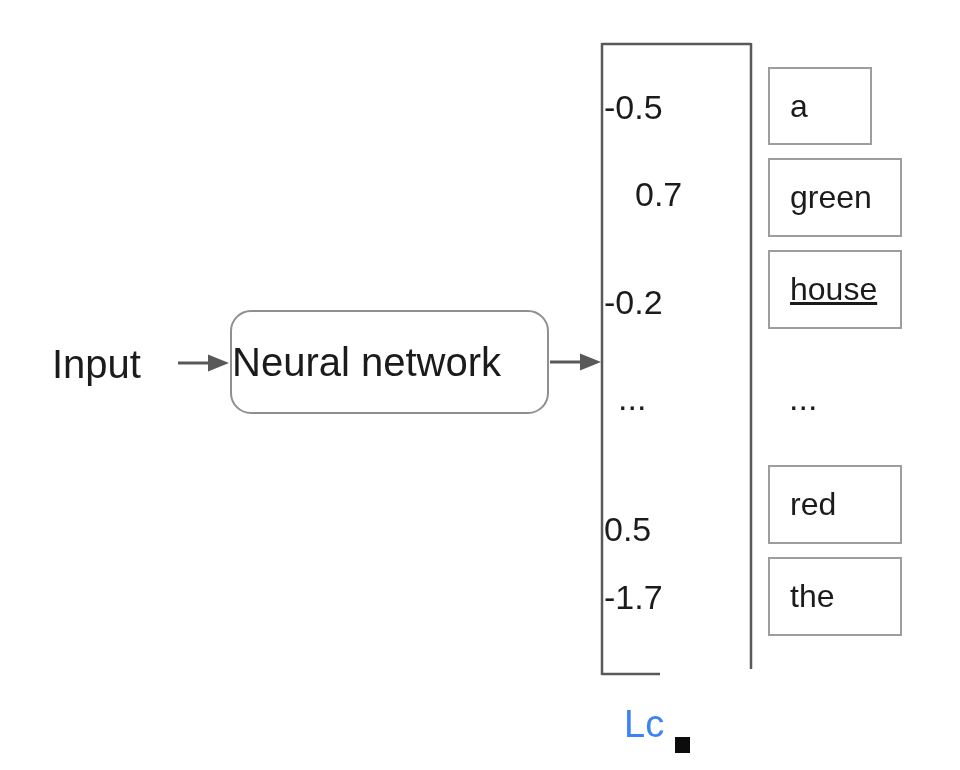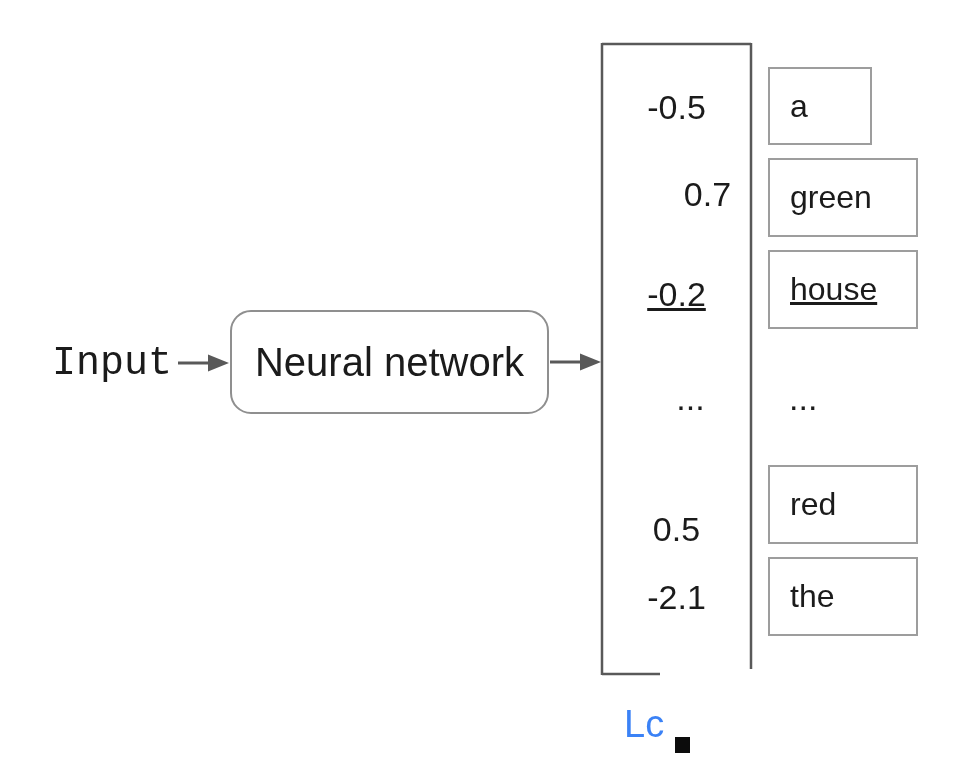--- a/index.html
+++ b/index.html
@@ -18,69 +18,68 @@
   }
   .abs { position: absolute; }
 
   .input-label {
     left: 52px;
     top: 342px;
     font-size: 40px;
     line-height: 44px;
     color: #1b1b1b;
     white-space: nowrap;
-    font-family: Liberation Mono, monospace;
   }
 
   .nn-box {
     left: 230px;
     top: 310px;
     width: 319px;
     height: 104px;
     border: 2px solid #8f8f8f;
     border-radius: 21px;
     background: #ffffff;
     box-sizing: border-box;
     display: flex;
     align-items: center;
-    justify-content: center;
+    justify-content: flex-start;
   }
   .nn-box span {
     font-size: 40px;
     white-space: nowrap;
     color: #1b1b1b;
   }
 
   svg.overlay {
     left: 0;
     top: 0;
     width: 960px;
     height: 770px;
     pointer-events: none;
   }
 
   .logit-val {
     left: 604px;
     width: 145px;
     height: 40px;
     line-height: 40px;
-    text-align: center;
+    text-align: left;
     font-size: 34px;
     color: #1b1b1b;
   }
   .lv-0 { top: 87px; }
   .lv-1 { top: 174px; padding-left: 31px; }
-  .lv-2 { top: 274px; text-decoration: underline; }
+  .lv-2 { top: 282px; }
   .lv-3 { top: 378px; left: 618px; }
   .lv-4 { top: 485px; margin-top: 24px; }
   .lv-5 { top: 577px; }
 
   .token-box {
     left: 768px;
-    width: 150px;
+    width: 134px;
     height: 79px;
     border: 2px solid #9d9d9d;
     background: #ffffff;
     box-sizing: border-box;
     display: flex;
     align-items: center;
   }
   .token-box span {
     font-size: 32px;
     padding-left: 20px;
@@ -147,21 +146,21 @@
       <line x1="751" y1="43" x2="751" y2="669" stroke="#595959" stroke-width="2.5"></line>
       <line x1="602" y1="674" x2="660" y2="674" stroke="#595959" stroke-width="2.5"></line>
     </g>
   </svg>
 
   <div class="abs logit-val lv-0">-0.5</div>
   <div class="abs logit-val lv-1">0.7</div>
   <div class="abs logit-val lv-2">-0.2</div>
   <div class="abs logit-val lv-3">...</div>
   <div class="abs logit-val lv-4">0.5</div>
-  <div class="abs logit-val lv-5">-2.1</div>
+  <div class="abs logit-val lv-5">-1.7</div>
 
   <div class="abs token-box tb-a">
     <span>a</span>
   </div>
   <div class="abs token-box tb-green">
     <span>green</span>
   </div>
   <div class="abs token-box tb-house">
     <span>house</span>
   </div>

